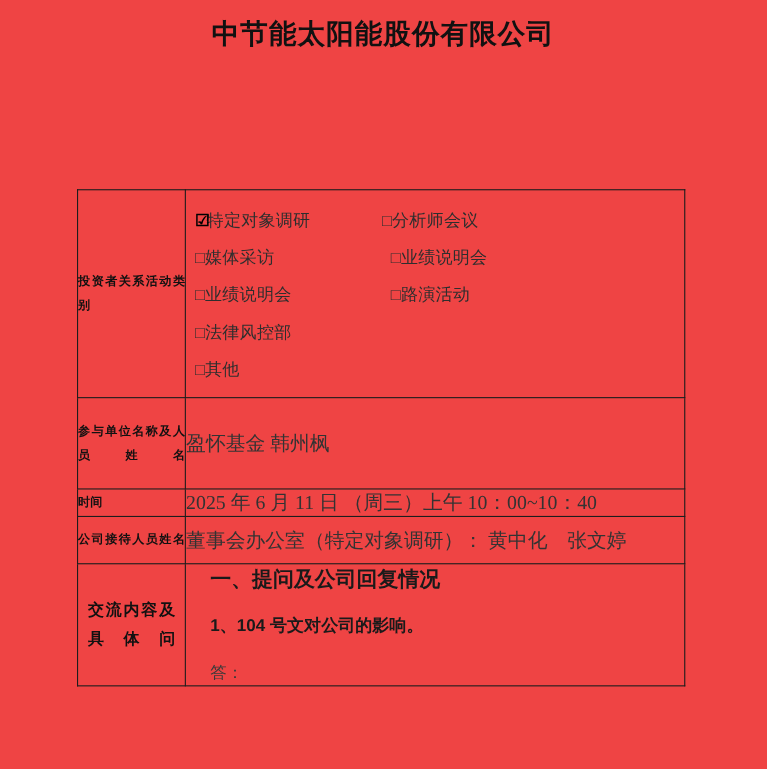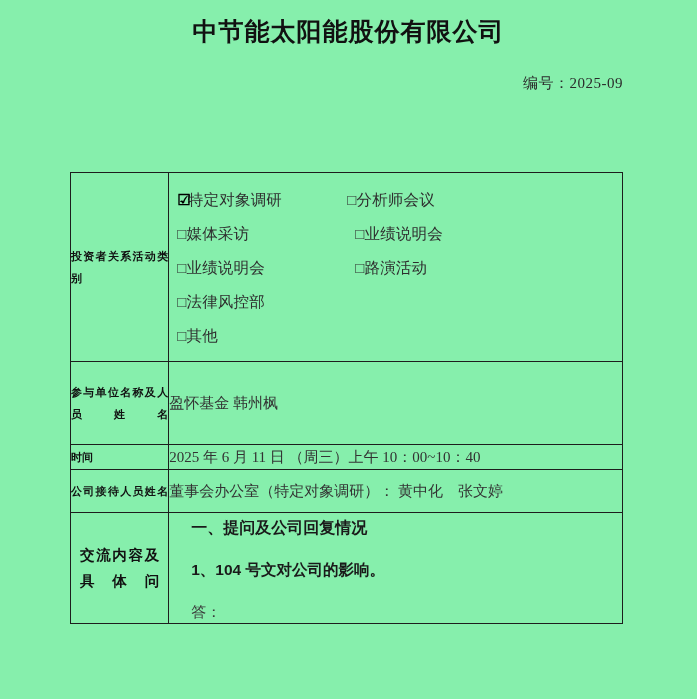--- a/index.html
+++ b/index.html
@@ -12,21 +12,21 @@
     height: 699px;
     overflow: hidden;
     font-family: "Liberation Serif", "DejaVu Serif", serif;
     color: #1a1a1a;
   }
 
   .page {
     position: relative;
     width: 697px;
     height: 699px;
-    background: #86efac;
+    background: #ef4444;
   }
 
   
   .doc-title {
     text-align: center;
     font-family: "Liberation Sans", "DejaVu Sans", sans-serif;
     font-weight: bold;
     font-size: 25px;
     letter-spacing: 1px;
     color: #111111;
@@ -86,21 +86,21 @@
   }
   .label-justify {
     text-align: justify;
     text-align-last: justify;
   }
   .label-plain {
     text-align: left;
   }
 
   .value-cell {
-    font-size: 15px;
+    font-size: 18px;
     color: #333333;
     padding: 8px 10px 8px 10px;
     line-height: 24px;
   }
 
   
   .checkbox-block {
     padding: 10px 10px 8px 8px;
   }
   .cb-row {
@@ -130,21 +130,21 @@
   }
 
   
   .content-cell {
     padding: 10px 12px 4px 18px;
     vertical-align: top;
   }
   .content-heading {
     font-family: "Liberation Sans", "DejaVu Sans", sans-serif;
     font-weight: bold;
-    font-size: 16px;
+    font-size: 19px;
     color: #1a1a1a;
     line-height: 22px;
     margin: 4px 0 0 0;
     padding-left: 22px;
   }
   .content-item {
     font-family: "Liberation Sans", "DejaVu Sans", sans-serif;
     font-weight: bold;
     font-size: 15.5px;
     color: #1a1a1a;
@@ -175,21 +175,20 @@
   }
 </style>
 </head>
 <body>
 
 <div class="page">
 
   <h1 class="doc-title">中节能太阳能股份有限公司</h1>
 
 
-  <div class="doc-number-row">编号：2025-09</div>
 
   <table class="record-table">
     <colgroup>
       <col class="col-label">
       <col class="col-value">
     </colgroup>
     <tbody>
 
       <tr>
         <td class="label-cell label-justify">投资者关系活动类别</td>

